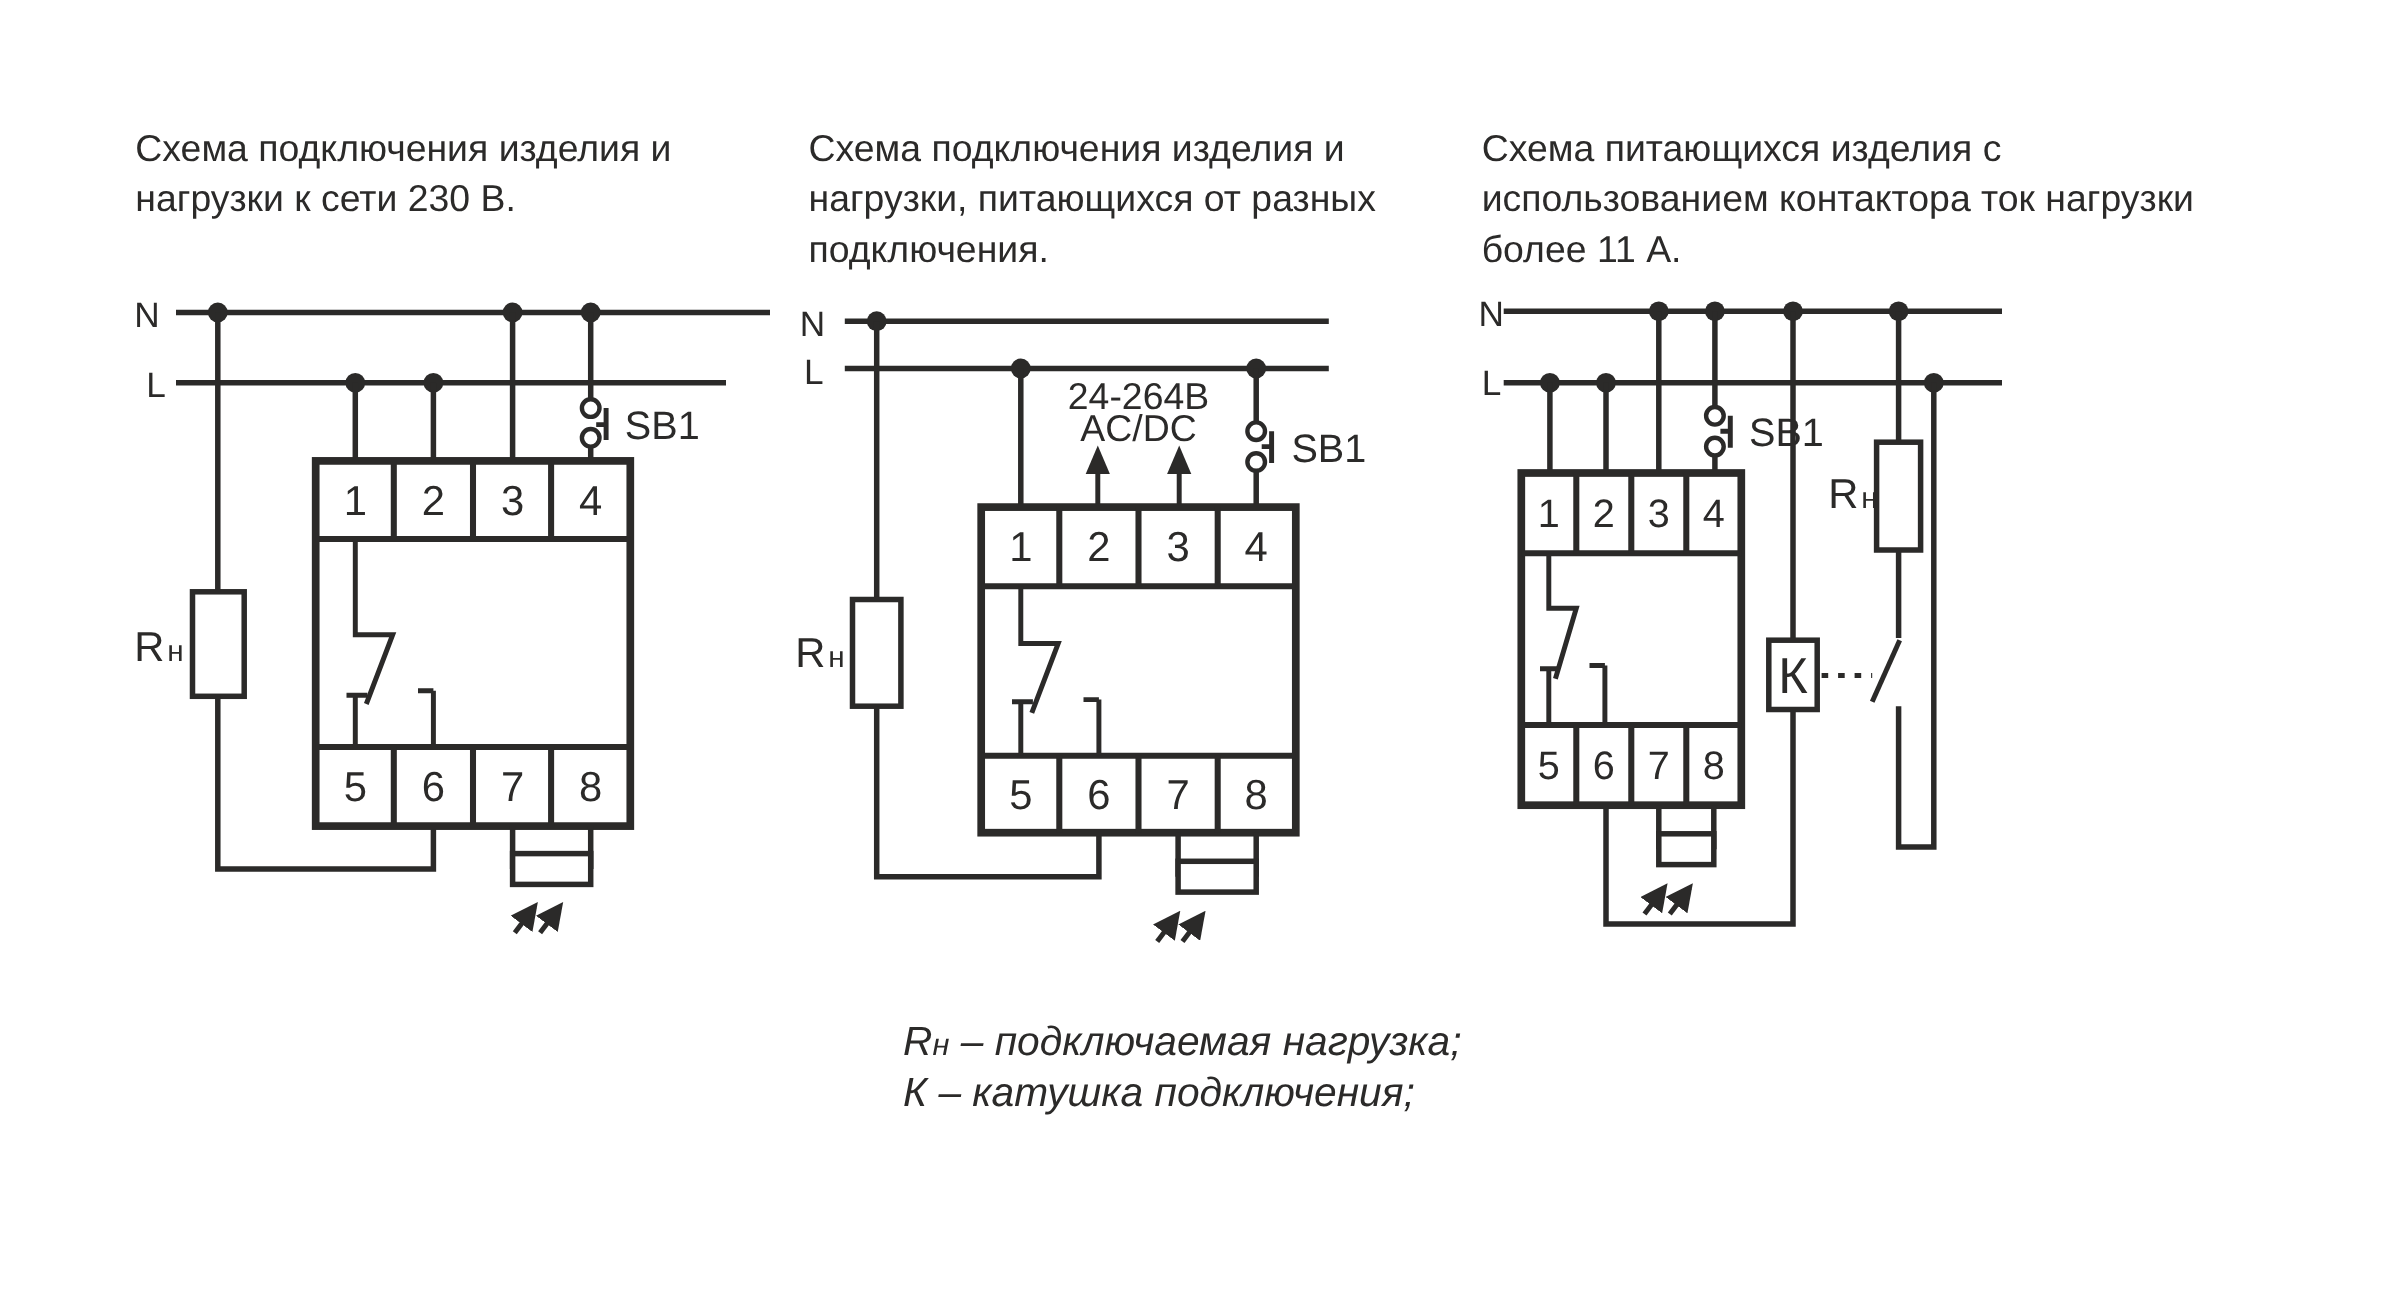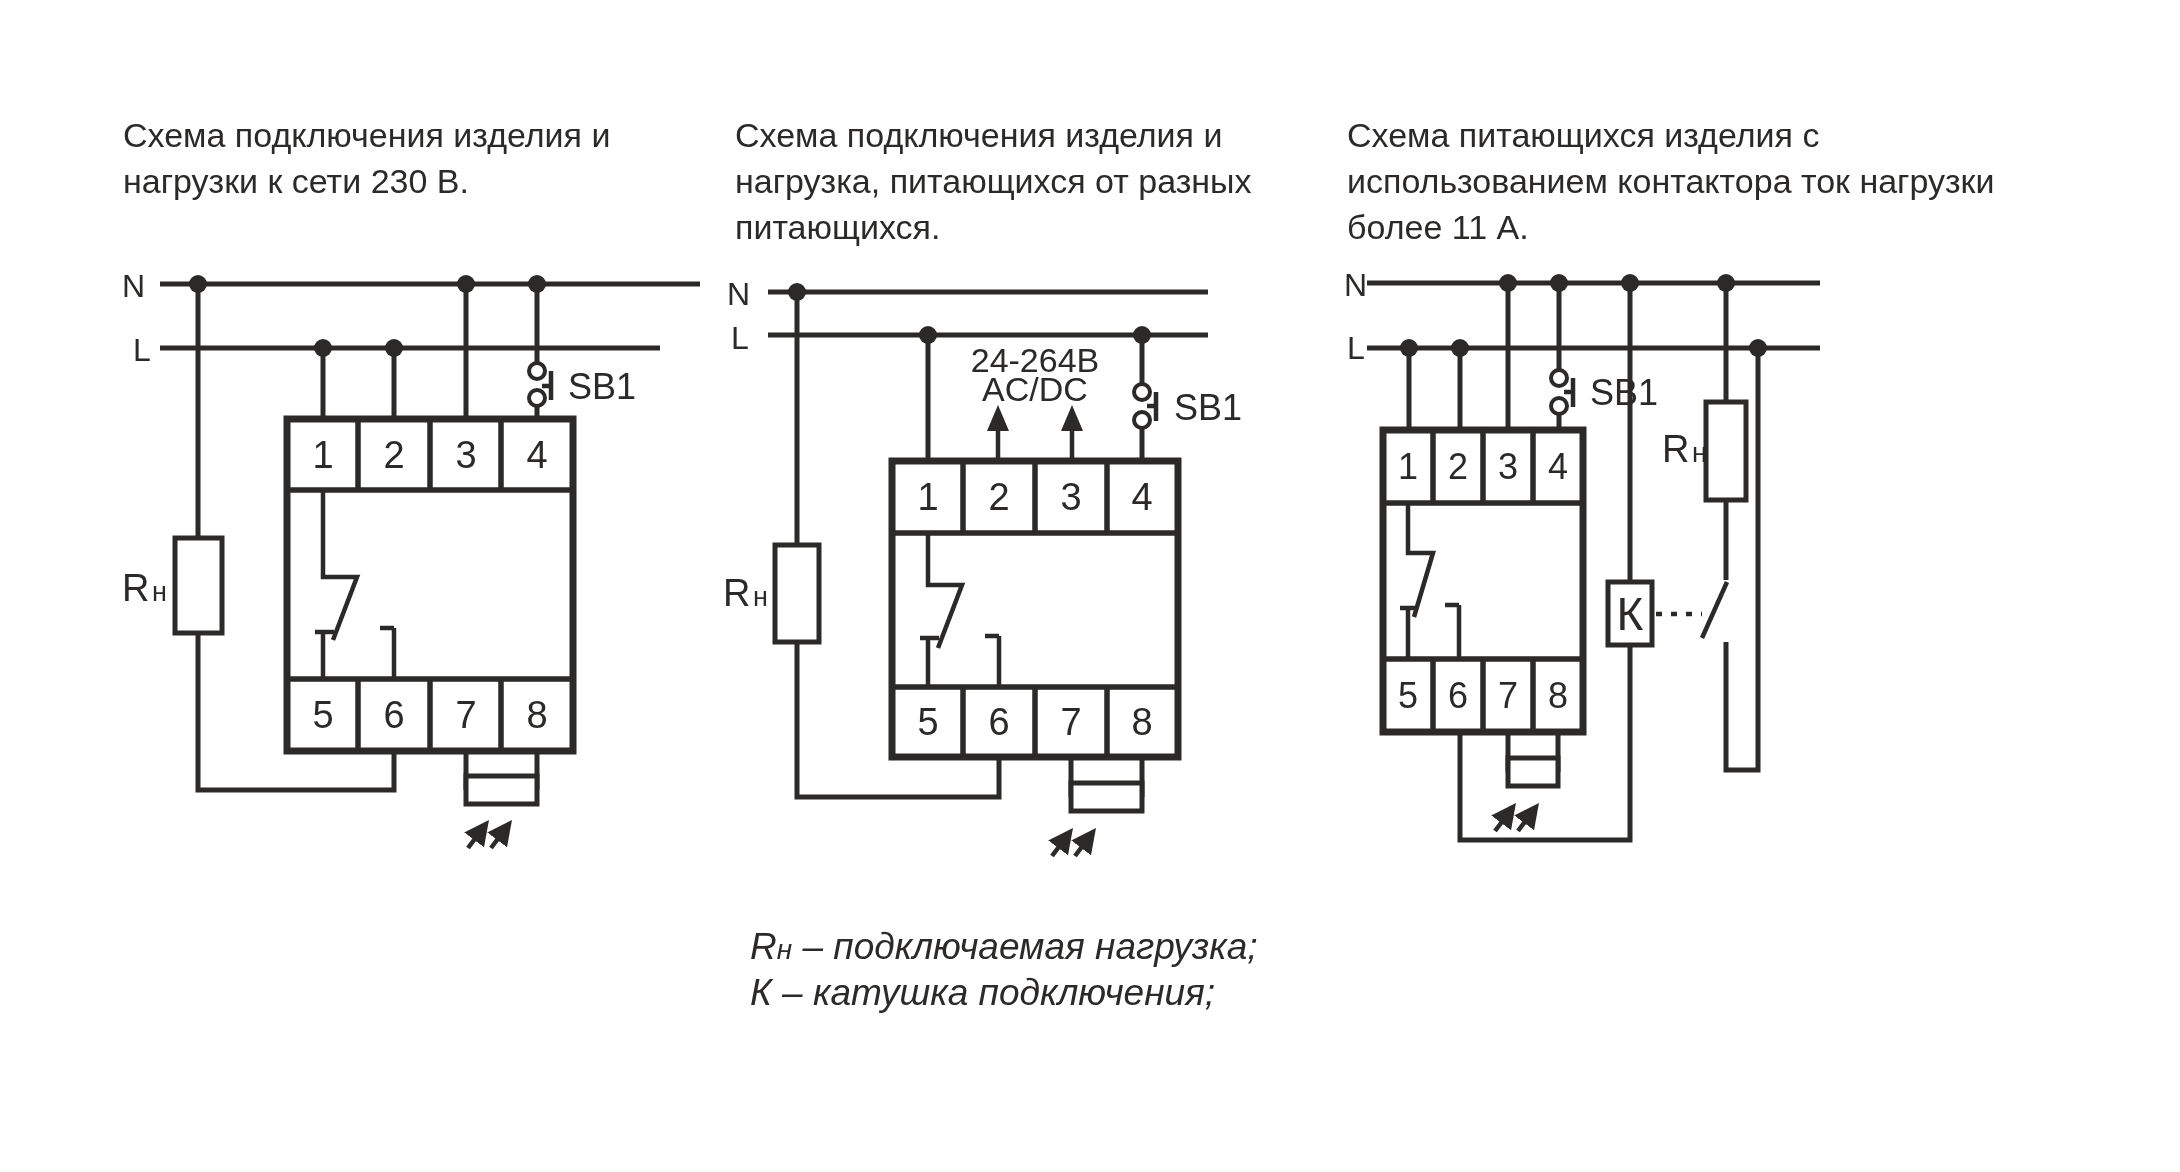--- a/index.html
+++ b/index.html
@@ -31,22 +31,22 @@
 <body>
 
 <div class="page">
 
   <div class="title" style="left:123px;top:112px;">
     <div>Схема подключения изделия и</div>
     <div>нагрузки к сети 230 В.</div>
   </div>
   <div class="title" style="left:735px;top:112px;">
     <div>Схема подключения изделия и</div>
-    <div>нагрузка, питающихся от разных</div>
-    <div>питающихся.</div>
+    <div>нагрузки, питающихся от разных</div>
+    <div>подключения.</div>
   </div>
   <div class="title" style="left:1347px;top:112px;">
     <div>Схема питающихся изделия с</div>
     <div>использованием контактора ток нагрузки</div>
     <div>более 11 А.</div>
   </div>
 
   <svg width="2180" height="1172" viewBox="0 0 2180 1172">
     <defs>
       <marker id="ah" viewBox="0 0 10 10" refX="8" refY="5" markerWidth="5.5" markerHeight="5.5" orient="auto" markerUnits="strokeWidth">
@@ -207,18 +207,18 @@
       <path class="cnt" d="M1400,608 H1417 M1408,608 V659"></path>
       <path class="cnt" d="M1445,605 H1459 M1459,605 V659"></path>
 
       <path class="wire" d="M1508,732 V772 M1558,732 V772"></path>
       <rect class="cbox" x="1508" y="758" width="50" height="28"></rect>
       <path class="thin" d="M1495,831 L1513,807" marker-end="url(#ah)"></path>
       <path class="thin" d="M1518,831 L1536,807" marker-end="url(#ah)"></path>
     </g>
   </svg>
 
-  <div class="legend" style="left:750px;top:925px;">
+  <div class="legend" style="left:821px;top:925px;">
     <div><span>R</span><span class="sub">н</span><span> – подключаемая нагрузка;</span></div>
     <div><span>К</span><span class="sub"></span><span> – катушка подключения;</span></div>
   </div>
 
 </div>
 
 </body></html>

